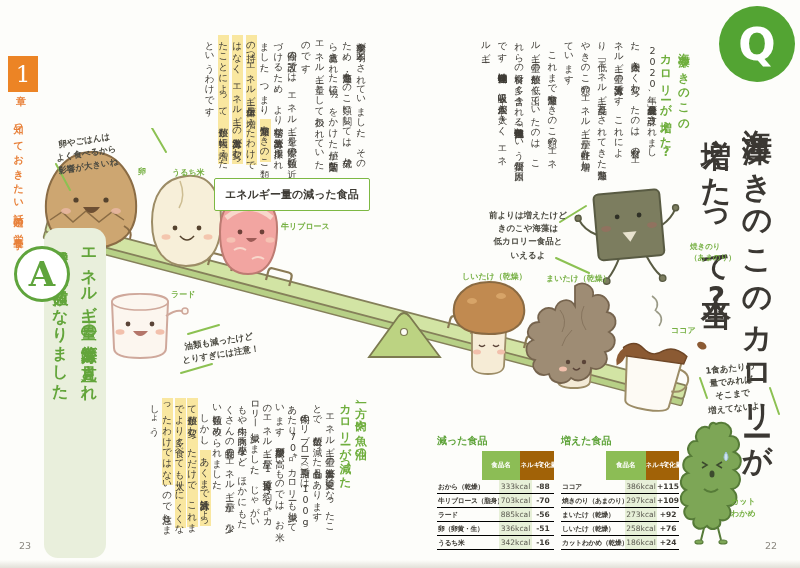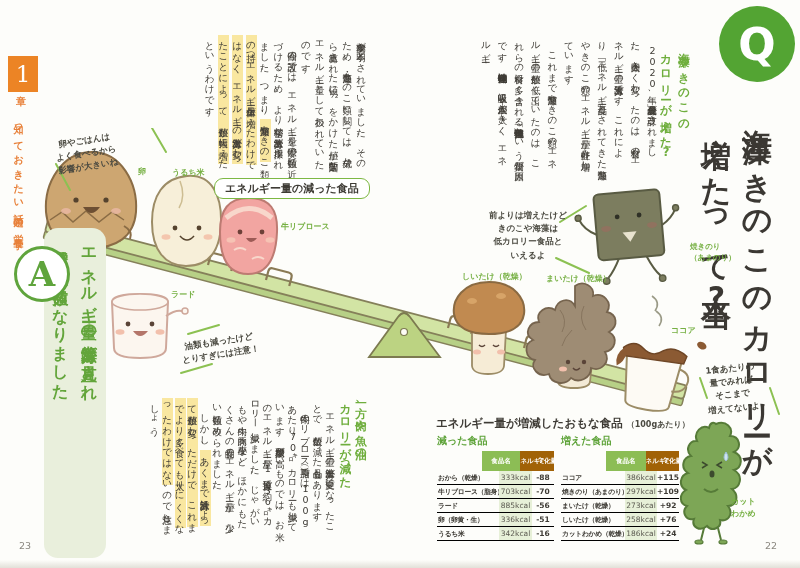--- a/index.html
+++ b/index.html
@@ -39,41 +39,41 @@
   
   .a-circle{left:14px;top:246px;width:56px;height:56px;border-radius:50%;background:#fff;
     border:3.5px solid #5fa43c;color:#5fa43c;display:flex;align-items:center;justify-content:center;
     font-family:"DejaVu Serif",serif;font-size:34px;font-weight:bold;box-sizing:border-box;z-index:4;}
   .answer-banner{left:44px;top:228px;width:62px;height:330px;background:#e9efdc;border-radius:14px;z-index:3;}
   .answer-text{position:absolute;right:3px;top:10px;font-size:16px;font-weight:bold;color:#63a53b;
     line-height:1.8;letter-spacing:0.5px;}
   .answer-text span{display:block;}
 
   
-  .tag{border:1.6px solid #7db843;border-radius:9px;background:#fff;font-size:11px;font-weight:bold;
-    padding:2px 10px;color:#3e3b35;z-index:3;white-space:nowrap;}
+  .tag{border:1.6px solid #7db843;border-radius:2px;background:#fff;font-size:11px;font-weight:bold;
+    padding:8px 10px;color:#3e3b35;z-index:3;white-space:nowrap;}
   .tag-dec{left:214px;top:178px;}
   .tag-inc{left:436px;top:181px;}
   .char-label{font-size:8px;font-weight:bold;color:#76b043;white-space:pre-line;line-height:1.5;z-index:3;}
   .note{font-size:8.5px;font-weight:bold;color:#4b4a41;white-space:pre-line;text-align:center;
     line-height:1.55;z-index:3;}
   .note-egg{left:56px;top:134px;transform:rotate(-9deg);}
   .note-oil{left:181px;top:335px;transform:rotate(-9deg);}
   .note-nori{left:489px;top:209px;}
   .note-wakame{left:706px;top:362px;transform:rotate(-6deg);}
 
   
   .tbl-title{left:436px;top:416px;font-weight:bold;font-size:11.5px;color:#3e3b35;white-space:nowrap;}
   .tbl-title .unit{font-size:8px;font-weight:bold;color:#4b4a41;}
   .food-table{top:434px;font-size:7.5px;z-index:2;}
   .tbl-dec{left:437px;width:117px;}
   .tbl-inc{left:561px;width:118px;}
   .tbl-label{color:#5ea339;font-weight:bold;font-size:10px;margin-bottom:3px;}
   .trow{display:flex;height:13px;align-items:center;border-bottom:1px solid #000000;}
-  .trow.thead{height:20px;border-bottom:none;color:#fff;font-size:6.5px;font-weight:bold;text-align:center;margin-left:45px;}
+  .trow.thead{height:29px;border-bottom:none;color:#fff;font-size:6.5px;font-weight:bold;text-align:center;margin-left:45px;}
   .thead .tc{display:flex;align-items:center;justify-content:center;height:100%;}
   .thead .name{background:#8cbd55;}
   .thead .energy,.thead .change{background:#a16207;}
   .tc{box-sizing:border-box;overflow:hidden;white-space:nowrap;}
   .tbl-dec .name{width:62px;}  .tbl-dec .energy{width:33px;} .tbl-dec .change{width:22px;}
   .tbl-inc .name{width:64px;}  .tbl-inc .energy{width:32px;} .tbl-inc .change{width:22px;}
   .trow:not(.thead) .name{font-size:6.8px;font-weight:bold;letter-spacing:-0.3px;padding-left:1px;}
   .trow:not(.thead) .energy{background:#e7f0d8;text-align:center;color:#5a584f;height:100%;
     display:flex;align-items:center;justify-content:center;}
   .trow:not(.thead) .change{text-align:center;display:flex;align-items:center;justify-content:center;font-weight:bold;}
@@ -296,24 +296,20 @@
   <div class="abs v sec2-heading">
     <span>一方、肉や魚、油の</span>
     <span>カロリーが減った</span>
   </div>
   <div class="abs v body-txt sec2-body">
     <p>　エネルギー量の算出方法が変更になったことで、数値が減った食品もあります。</p>
     <p>　牛肉のリブロース（脂身）では100gあたり70㌔カロリーも減少しています。摂取頻度が高いものでは、お米のエネルギー量が1日換算で約36㌔カロリー減少しました。じゃがいもや牛肉、豚肉、小麦など、ほかにもたくさんの食品のエネルギー量が、少ない数値に改められました。</p>
     <p><span>　しかし、</span><span class="hl">あくまで計算方法によって数値が変わっただけで、これまでより多く食べても太りにくくなったわけではない</span><span>ので注意しましょう。</span></p>
   </div>
 
-  <div class="abs tbl-title">
-    <span>エネルギー量が増減したおもな食品</span>
-    <span class="unit">（100gあたり）</span>
-  </div>
 
   <div class="abs food-table tbl-dec">
     <div class="tbl-label">減った食品</div>
     <div class="trow thead">
       <div class="tc name">食品名</div>
       <div class="tc energy">エネルギー</div>
       <div class="tc change">変化量</div>
     </div>
     <div class="trow">
       <div class="tc name">おから（乾燥）</div>

